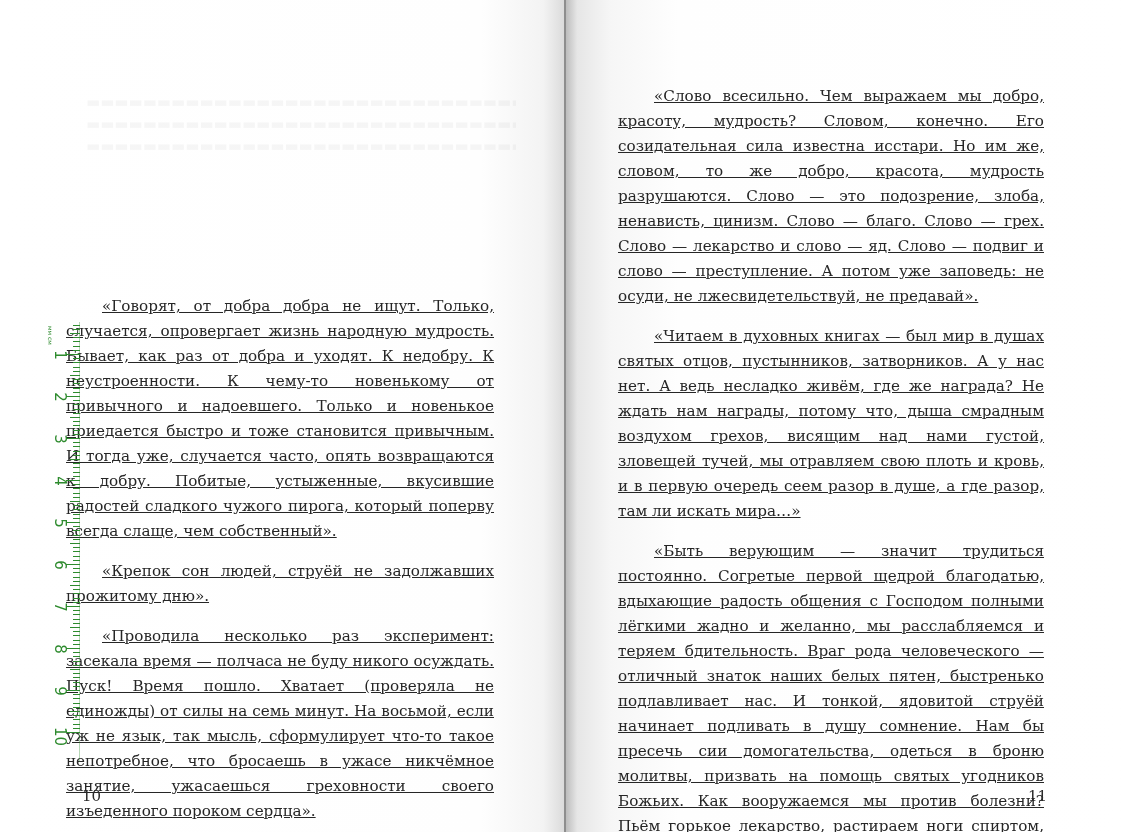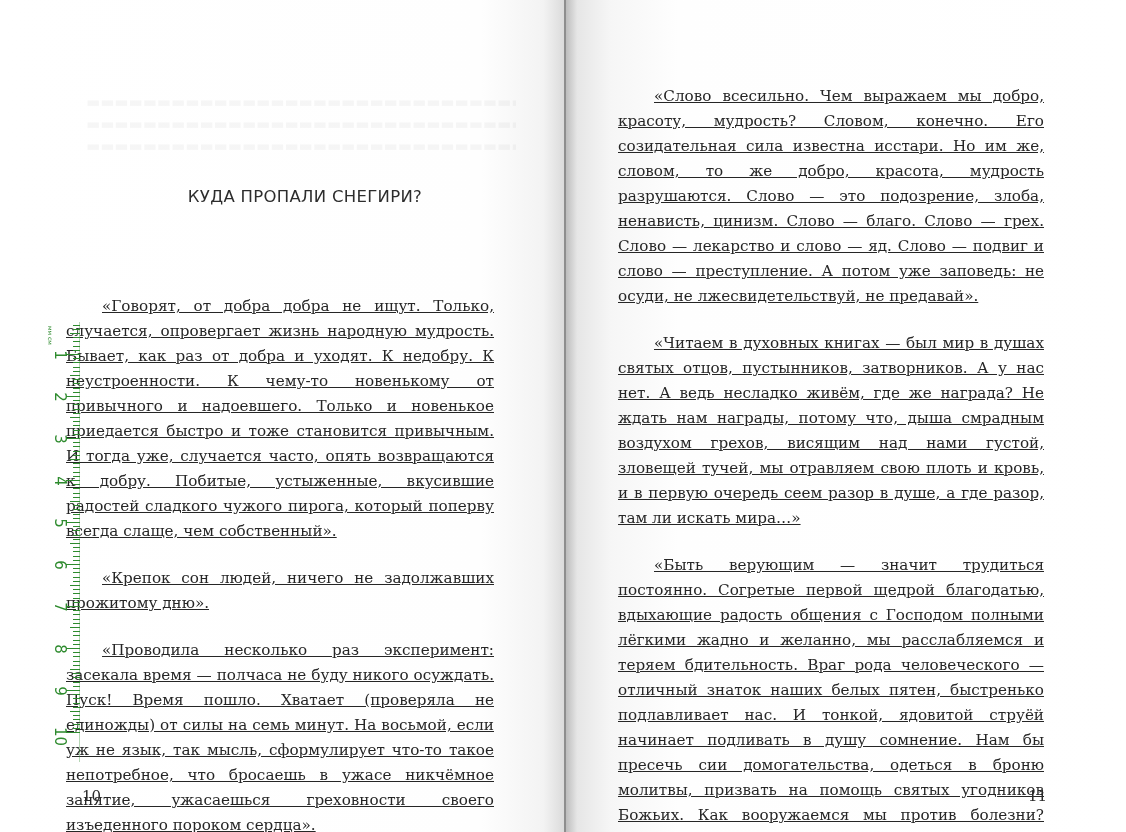--- a/index.html
+++ b/index.html
@@ -21,46 +21,45 @@
   .ghost { position: absolute; color: rgba(0,0,0,0.035); font-size: 15px; line-height: 21px; white-space: nowrap; overflow: hidden; }
 
   .chapter-title {
     position: absolute; left: 82px; top: 176px; width: 446px; text-align: center;
     font-family: "DejaVu Sans", "Liberation Sans", sans-serif;
     font-size: 16.5px; letter-spacing: 0.3px; color: #2d2d2d; font-weight: normal;
   }
   .text-block { position: absolute; font-size: 15.2px; line-height: 25px; text-align: justify; color: #262626; text-decoration: underline; }
   .left-block { left: 66px; width: 428px; }
   .para { margin: 0; text-indent: 36px; }
-  .para-gap { margin-top: 22px; }
+  .para-gap { margin-top: 15px; }
 
   .page-number { position: absolute; font-size: 15px; color: #2a2a2a; }
   .pn-left { left: 82px; top: 787px; }
 
   .ruler { position: absolute; left: 54px; top: 322px; width: 26px; height: 440px; }
   .ruler .tick { position: absolute; right: 0; height: 1px; background: #2e8b2e; }
   .ruler .num { position: absolute; left: 0; color: #2e8b2e; font-family: "DejaVu Sans", sans-serif; font-size: 15px;
     transform: rotate(90deg); transform-origin: center; width: 12px; text-align: center; }
   .ruler .unit { position: absolute; left: 0px; top: 4px; color: #2e8b2e; font-family: "DejaVu Sans", sans-serif; font-size: 6px; transform: rotate(90deg); transform-origin: left top; white-space: nowrap; }
   .ruler .spine { position: absolute; right: 0; top: 0; width: 1px; height: 440px; background: rgba(46,139,46,0.35); }
 </style>
 </head>
 <body>
 
 <div class="spread">
   <div class="page page-left">
     <div class="ghost" style="left:86px; top:92px; width:430px;">▬▬▬▬▬▬▬▬▬▬▬▬▬▬▬▬▬▬▬▬▬▬▬▬▬▬▬▬▬▬▬▬▬▬▬</div>
     <div class="ghost" style="left:86px; top:114px; width:430px;">▬▬▬▬▬▬▬▬▬▬▬▬▬▬▬▬▬▬▬▬▬▬▬▬▬▬▬▬▬▬▬▬▬▬▬</div>
     <div class="ghost" style="left:86px; top:136px; width:430px;">▬▬▬▬▬▬▬▬▬▬▬▬▬▬▬▬▬▬▬▬▬▬▬▬▬▬▬▬▬▬▬▬▬▬▬</div>
 
-    <h1 class="chapter-title">КУДА ПРОПАЛИ СНЕГИРИ?</h1>
 
     <div class="text-block left-block" style="top:294px;">
       <p class="para">«Говорят, от добра добра не ищут. Только, случается, опровергает жизнь народную мудрость. Бывает, как раз от добра и уходят. К недобру. К неустроенности. К чему-то новенькому от привычного и надоевшего. Только и новенькое приедается быстро и тоже становится привычным. И тогда уже, случается часто, опять возвращаются к добру. Побитые, устыженные, вкусившие радостей сладкого чужого пирога, который поперву всегда слаще, чем собственный».</p>
-      <p class="para para-gap">«Крепок сон людей, ничего не задолжавших прожитому дню».</p>
+      <p class="para para-gap">«Крепок сон людей, струёй не задолжавших прожитому дню».</p>
       <p class="para para-gap">«Проводила несколько раз эксперимент: засекала время — полчаса не буду никого осуждать. Пуск! Время пошло. Хватает (проверяла не единожды) от силы на семь минут. На восьмой, если уж не язык, так мысль, сформулирует что-то такое непотребное, что бросаешь в ужасе никчёмное занятие, ужасаешься греховности своего изъеденного пороком сердца».</p>
     </div>
 
     <div class="page-number pn-left">10</div>
 
     <div class="ruler" id="ruler">
       <div class="spine"></div>
       <div class="unit">мм см</div>
     <div class="tick" style="top: 2.6px; width: 7px;"></div>
         <div class="tick" style="top: 6.8px; width: 7px;"></div>

